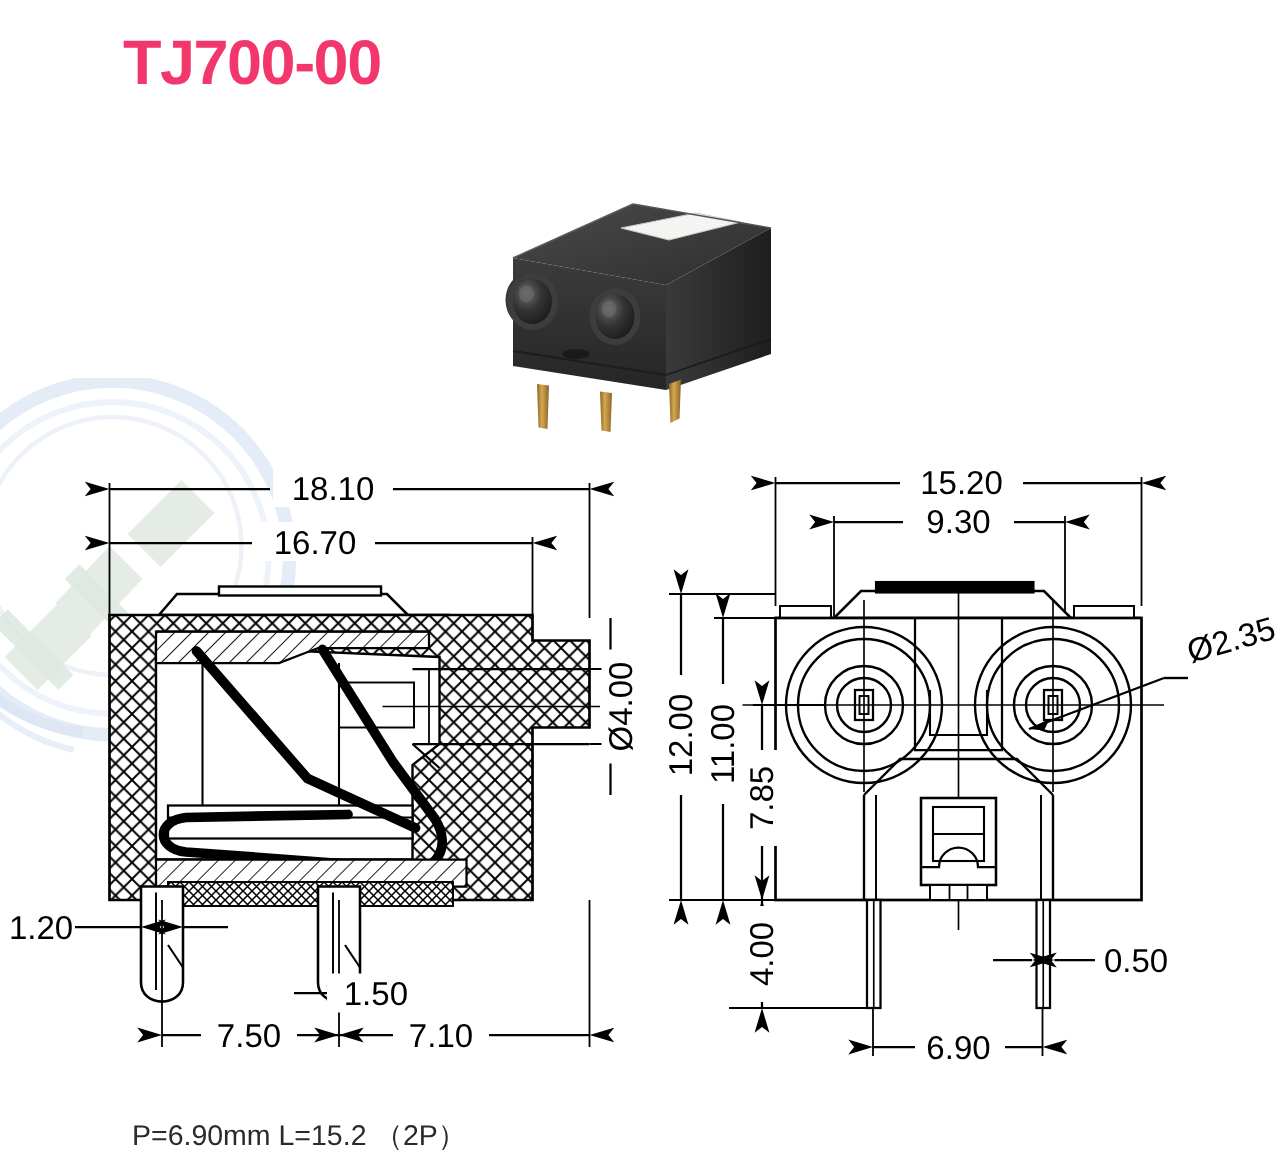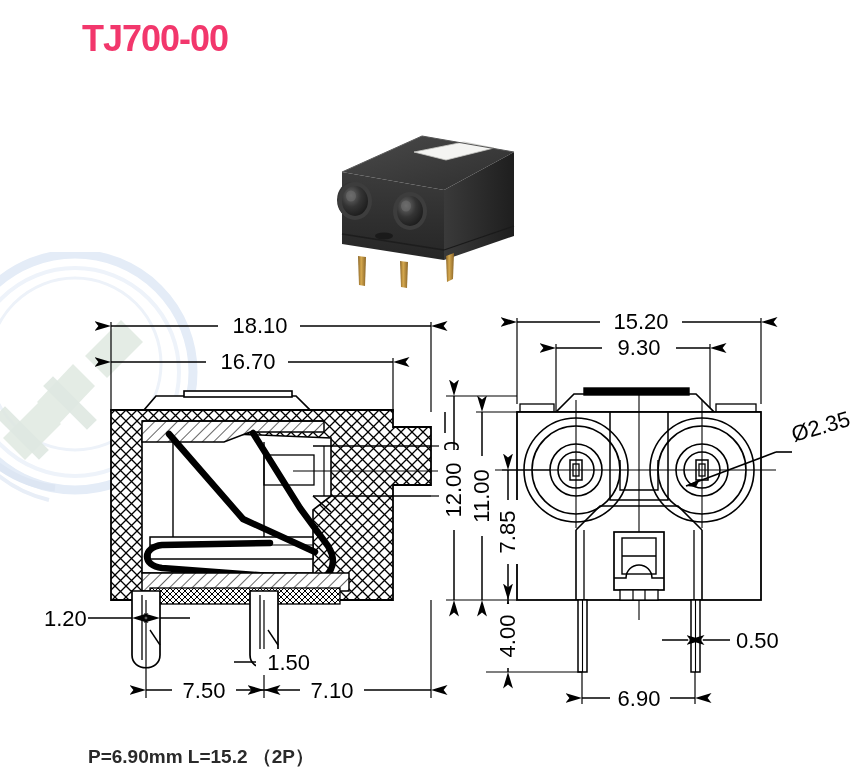--- a/index.html
+++ b/index.html
@@ -10,39 +10,38 @@
     position:relative;overflow:hidden;
   }
   #root{position:absolute;inset:0;}
 
   
   .watermark{position:absolute;left:-55px;top:252px;width:260px;height:260px;pointer-events:none;}
 
   
   .title{
     position:absolute;left:82px;top:18px;
-    font-size:36px;font-weight:bold;color:#f2376c;
+    font-size:42px;font-weight:bold;color:#f2376c;
     letter-spacing:-1px;font-family:"Liberation Sans","DejaVu Sans",sans-serif;
     white-space:nowrap;
   }
 
   
   .photo{position:absolute;left:318px;top:128px;width:212px;height:160px;}
 
   
   .dwg{position:absolute;}
-  .dwg-left{left:0px;top:300px;width:440px;height:420px;padding-left:38px;}
+  .dwg-left{left:0px;top:300px;width:440px;height:420px;}
   .dwg-right{left:424px;top:300px;width:426px;height:420px;}
 
   
   .caption{
     position:absolute;left:88px;top:744px;
     font-size:19px;color:#2a2a2a;white-space:nowrap;
     font-family:"Liberation Sans","DejaVu Sans",sans-serif;
-    font-weight:bold;
   }
   svg{display:block;}
   text{font-family:"Liberation Sans","DejaVu Sans",sans-serif;fill:#000;}
 </style>
 </head>
 <body>
 
 <div id="root">
 
   <div class="watermark">

